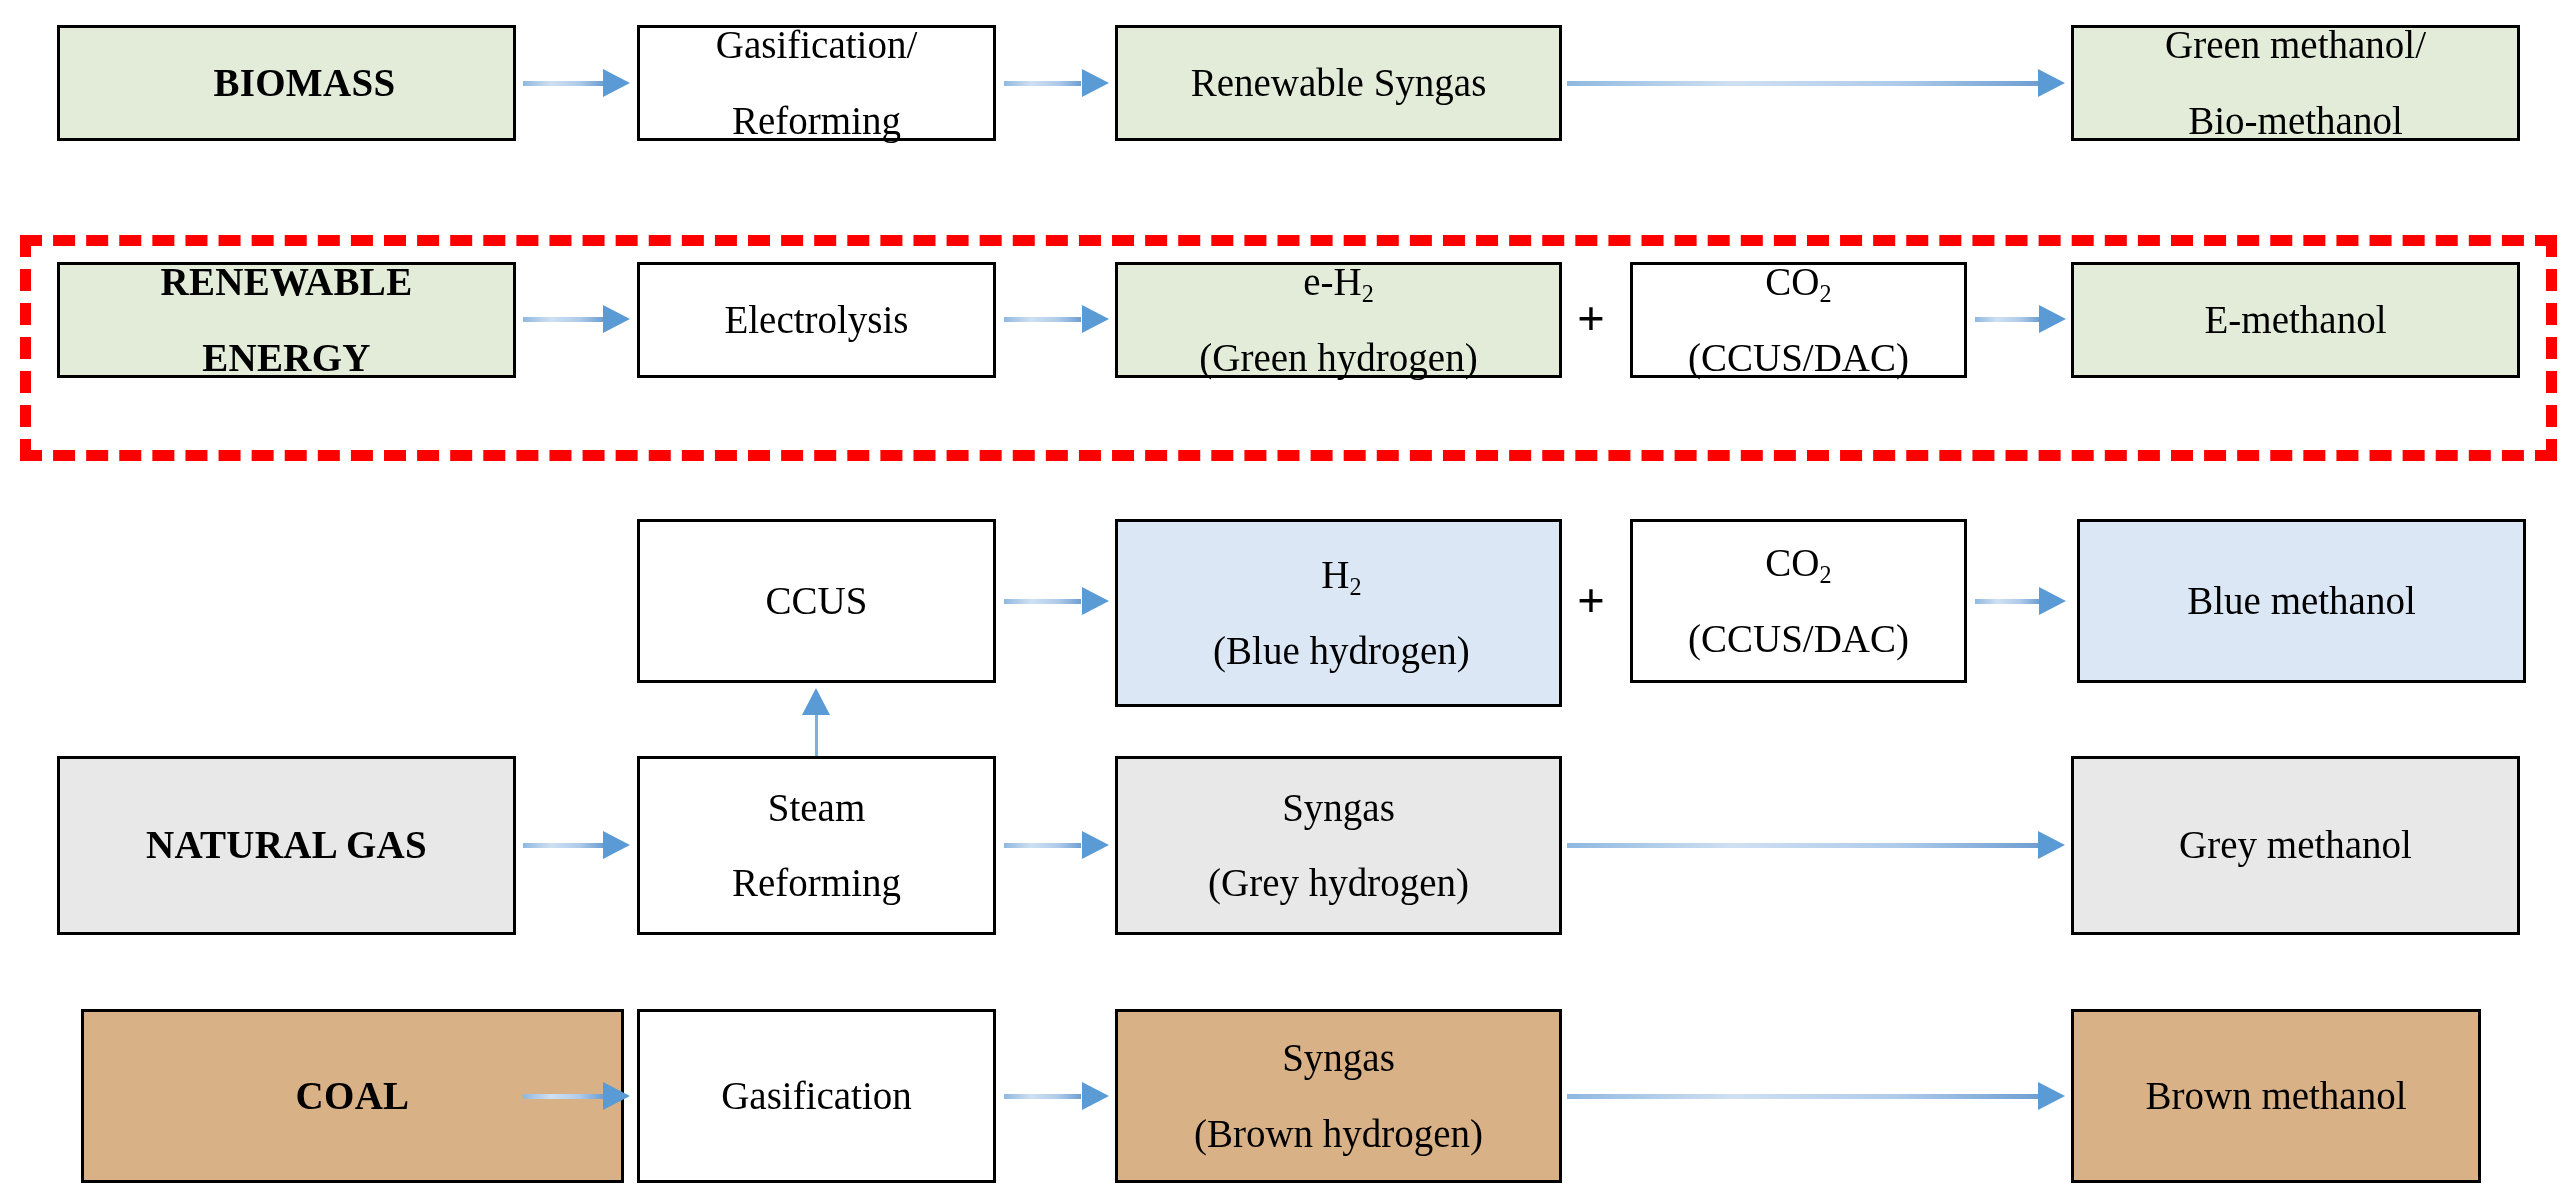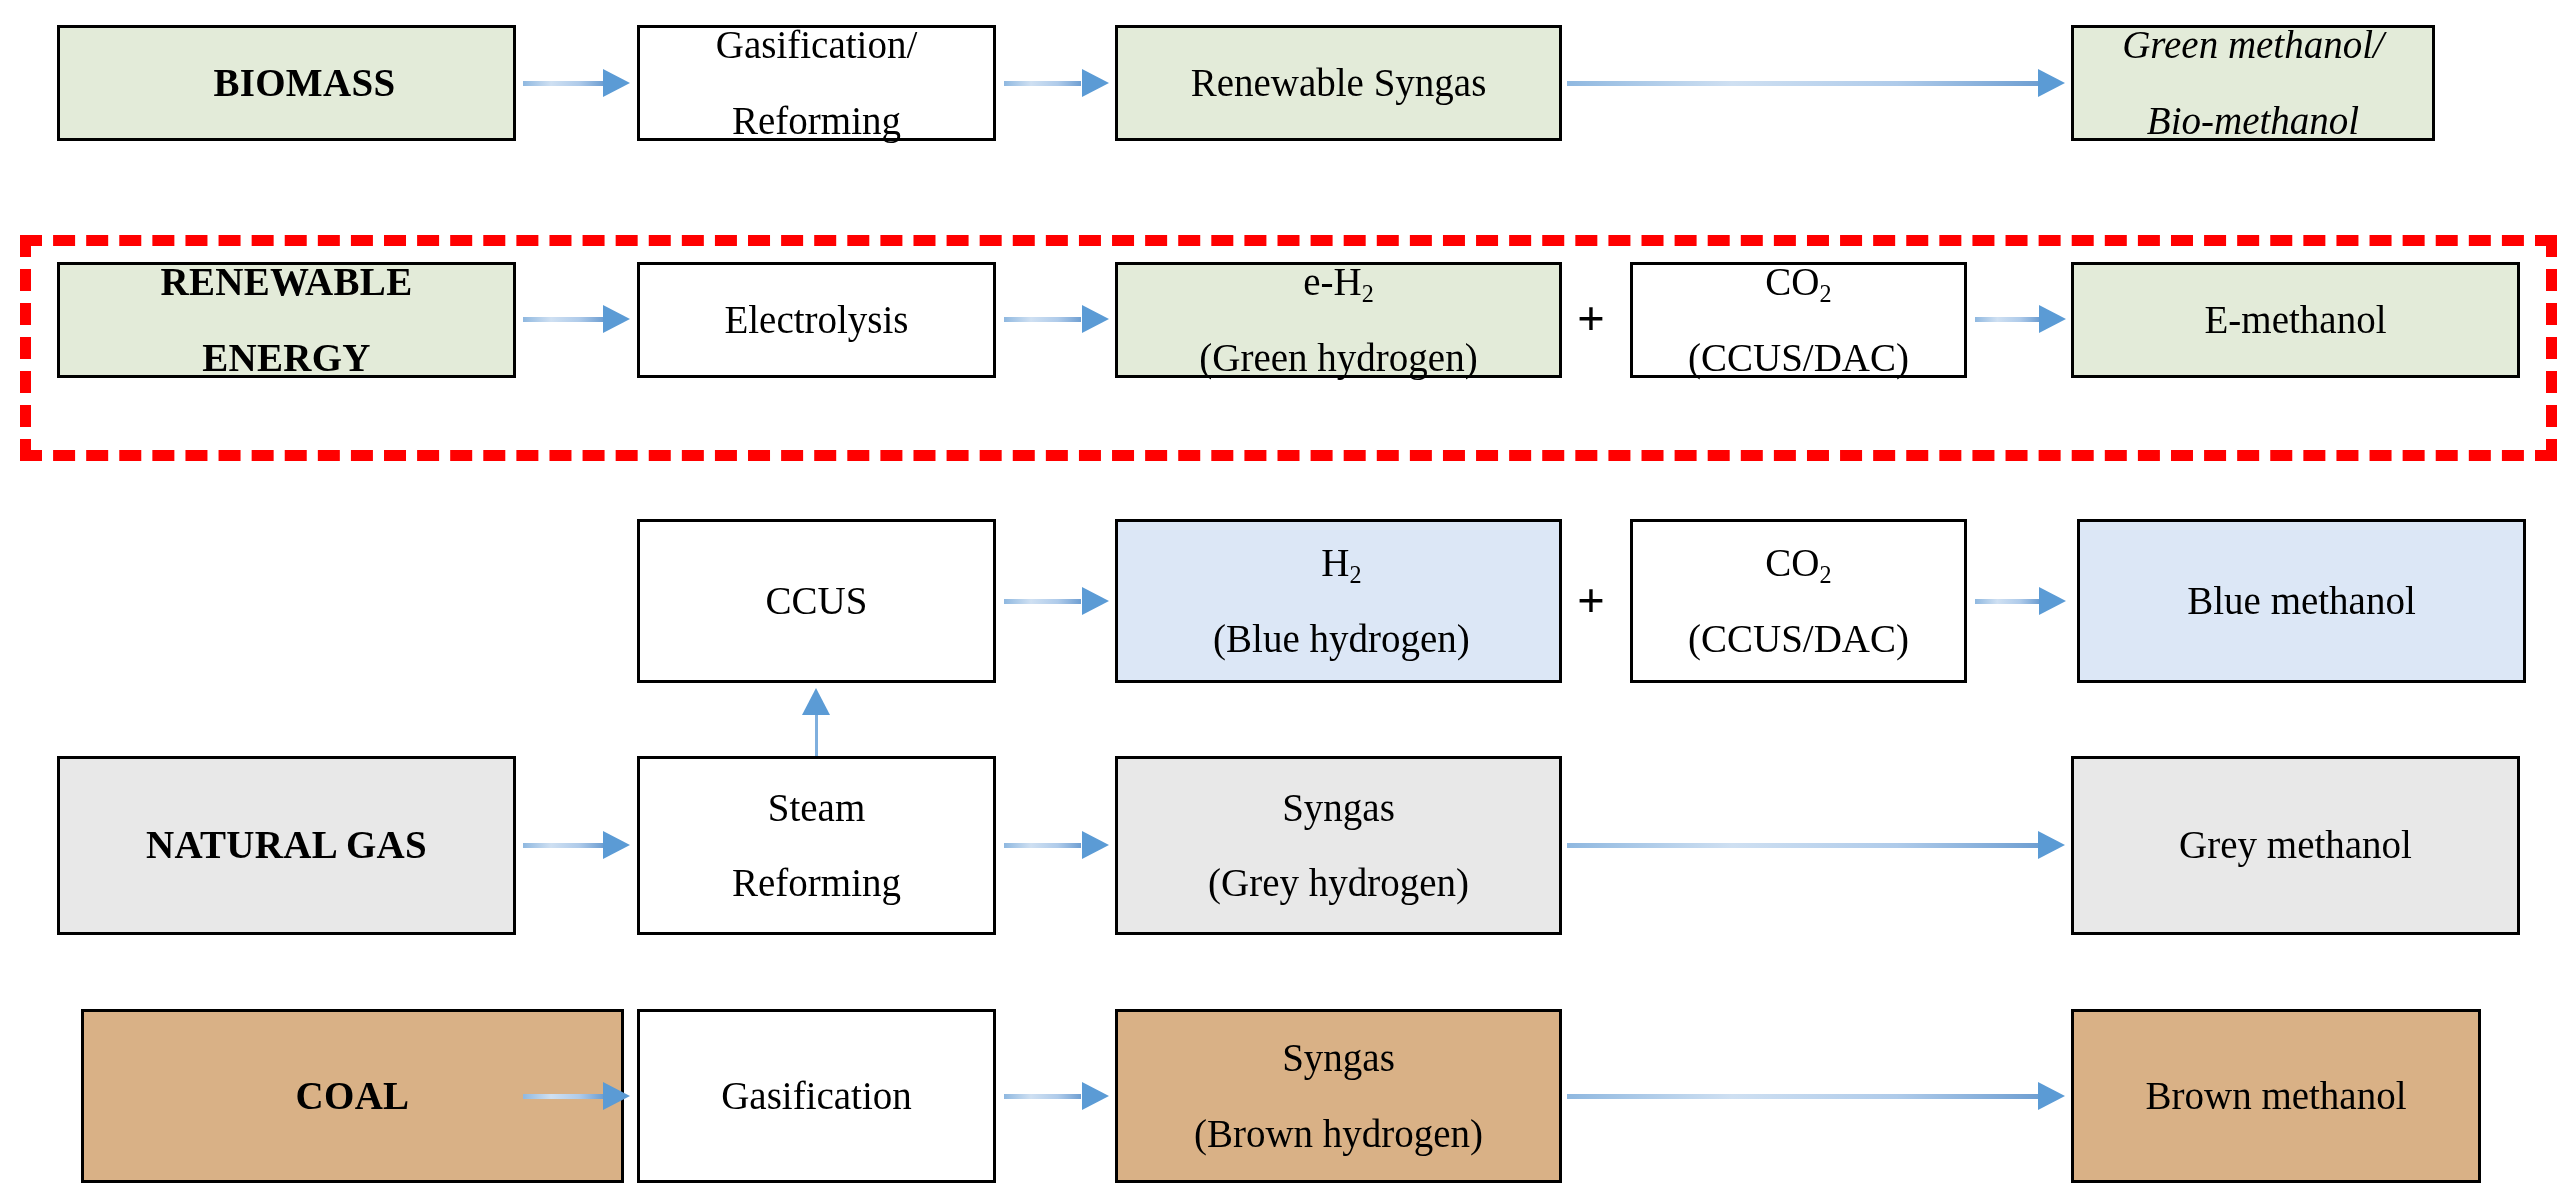--- a/index.html
+++ b/index.html
@@ -138,21 +138,21 @@
 
   <div class="box fill-green" style="left:1115px; top:25px; width:447px; height:116px;">
     <span class="ln">Renewable Syngas</span>
   </div>
 
   <div class="arrow-h" style="left:1567px; top:69px; width:498px;">
     <div class="shaft" style="width:471px;"></div>
     <div class="head"></div>
   </div>
 
-  <div class="box fill-green two-line" style="left:2071px; top:25px; width:364px; height:116px;font-style:italic;">
+  <div class="box fill-green two-line" style="left:2071px; top:25px; width:449px; height:116px;">
     <span class="ln">Green methanol/</span>
     <span class="ln">Bio-methanol</span>
   </div>
 
   <div class="highlight-box" style="left:20px; top:235px; width:2537px; height:226px;"></div>
 
   <div class="box fill-green bold two-line" style="left:57px; top:262px; width:459px; height:116px;">
     <span class="ln">RENEWABLE</span>
     <span class="ln">ENERGY</span>
   </div>
@@ -194,21 +194,21 @@
 
   <div class="box fill-white" style="left:637px; top:519px; width:359px; height:164px;">
     <span class="ln">CCUS</span>
   </div>
 
   <div class="arrow-h" style="left:1004px; top:587px; width:105px;">
     <div class="shaft" style="width:77px;"></div>
     <div class="head"></div>
   </div>
 
-  <div class="box fill-blue two-line" style="left:1115px; top:519px; width:447px; height:164px;padding-left:12px;">
+  <div class="box fill-blue two-line" style="left:1115px; top:519px; width:447px; height:188px;padding-left:12px;">
     <span class="ln"><span>H</span><sub>2</sub></span>
     <span class="ln">(Blue hydrogen)</span>
   </div>
 
   <div class="plus" style="left:1577px; top:576px;">+</div>
 
   <div class="box fill-white two-line" style="left:1630px; top:519px; width:337px; height:164px;">
     <span class="ln"><span>CO</span><sub>2</sub></span>
     <span class="ln">(CCUS/DAC)</span>
   </div>

